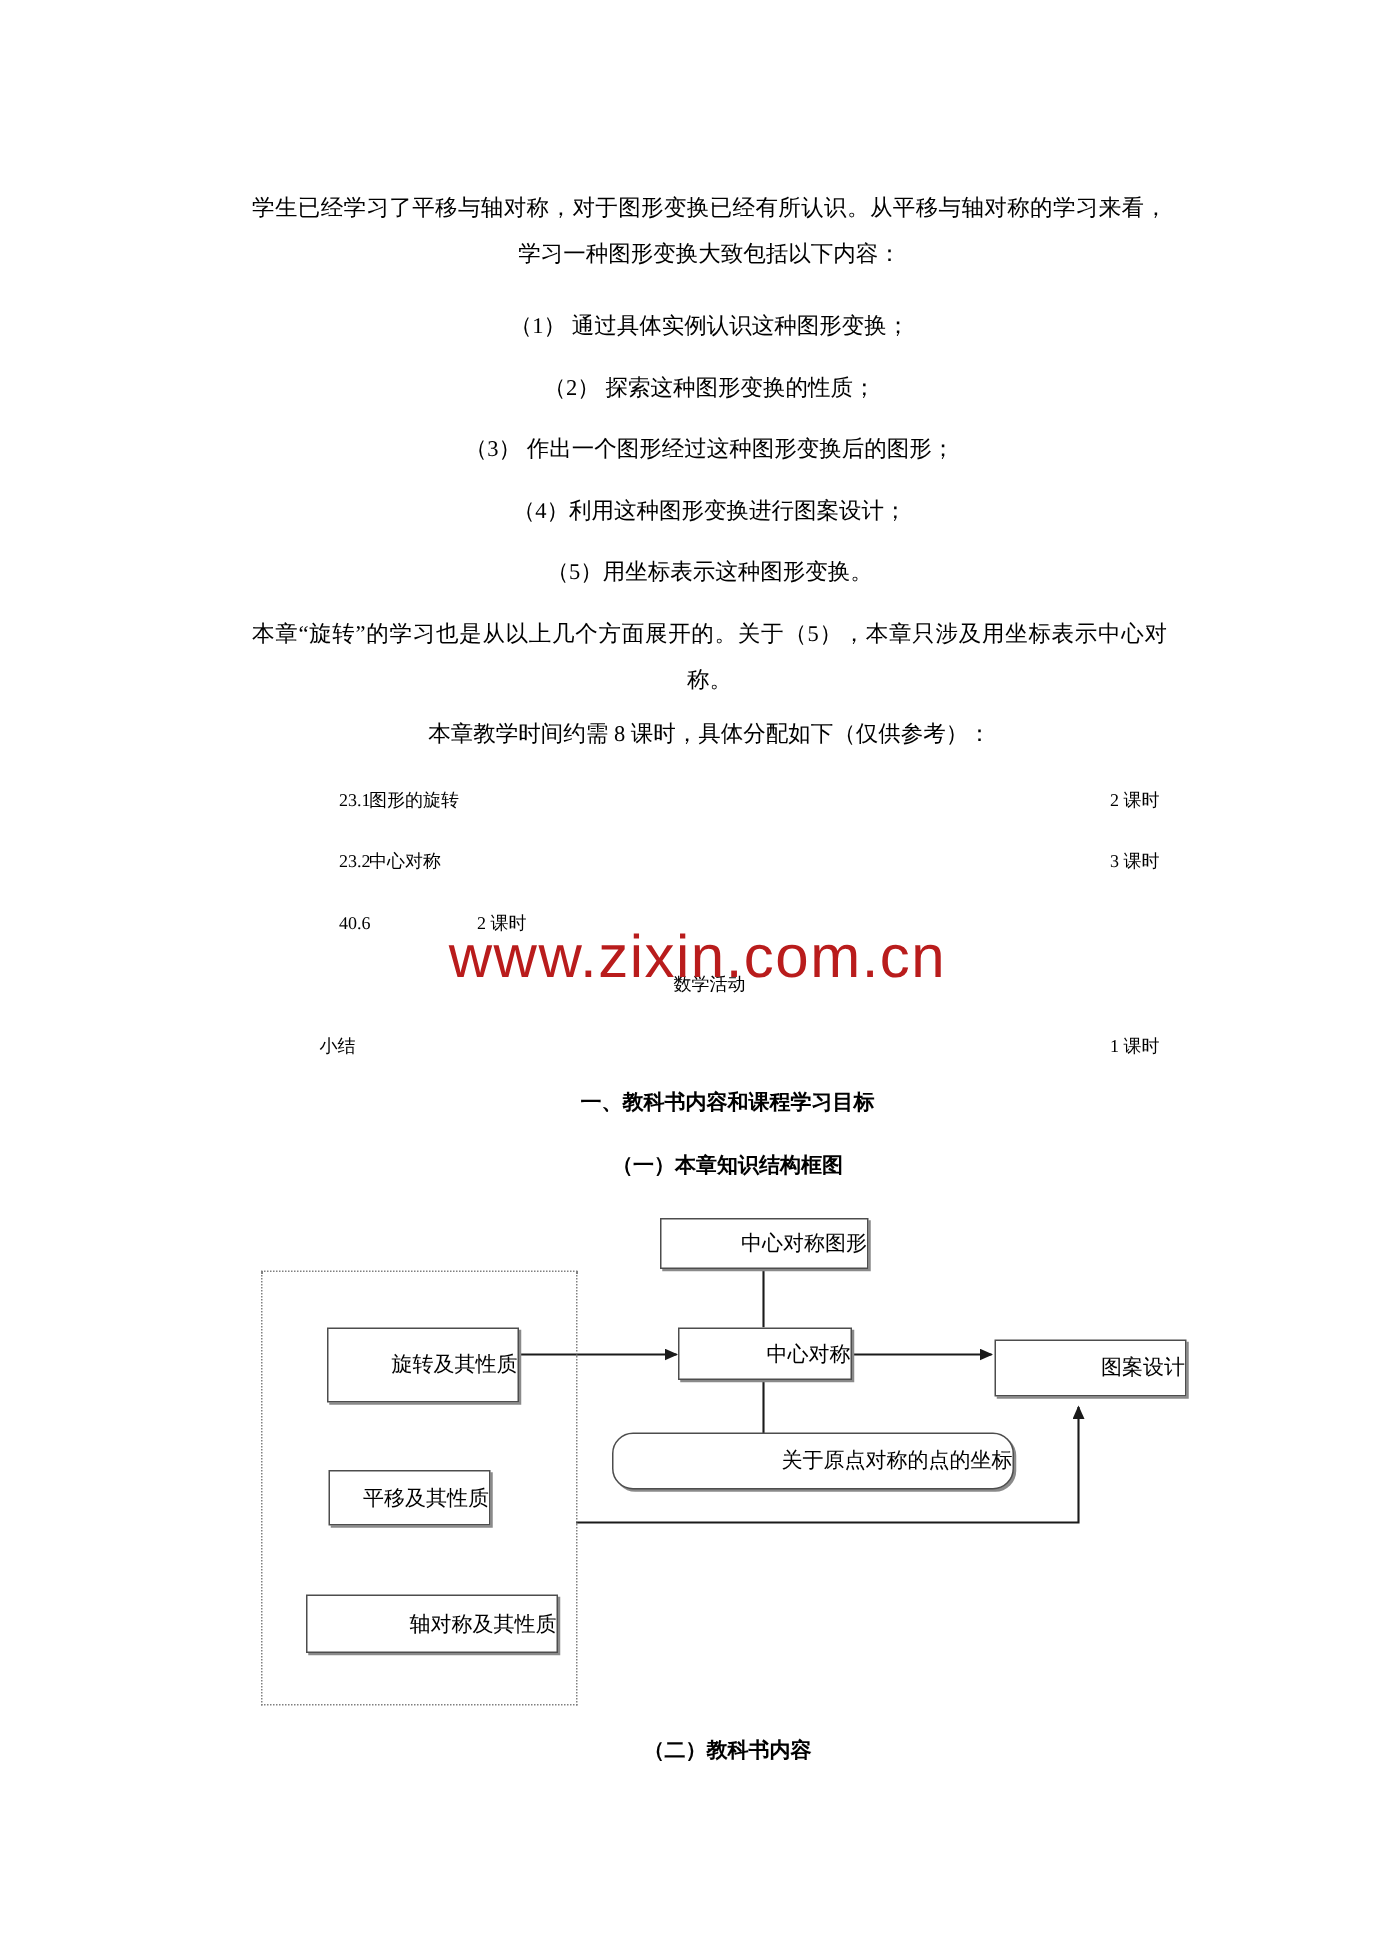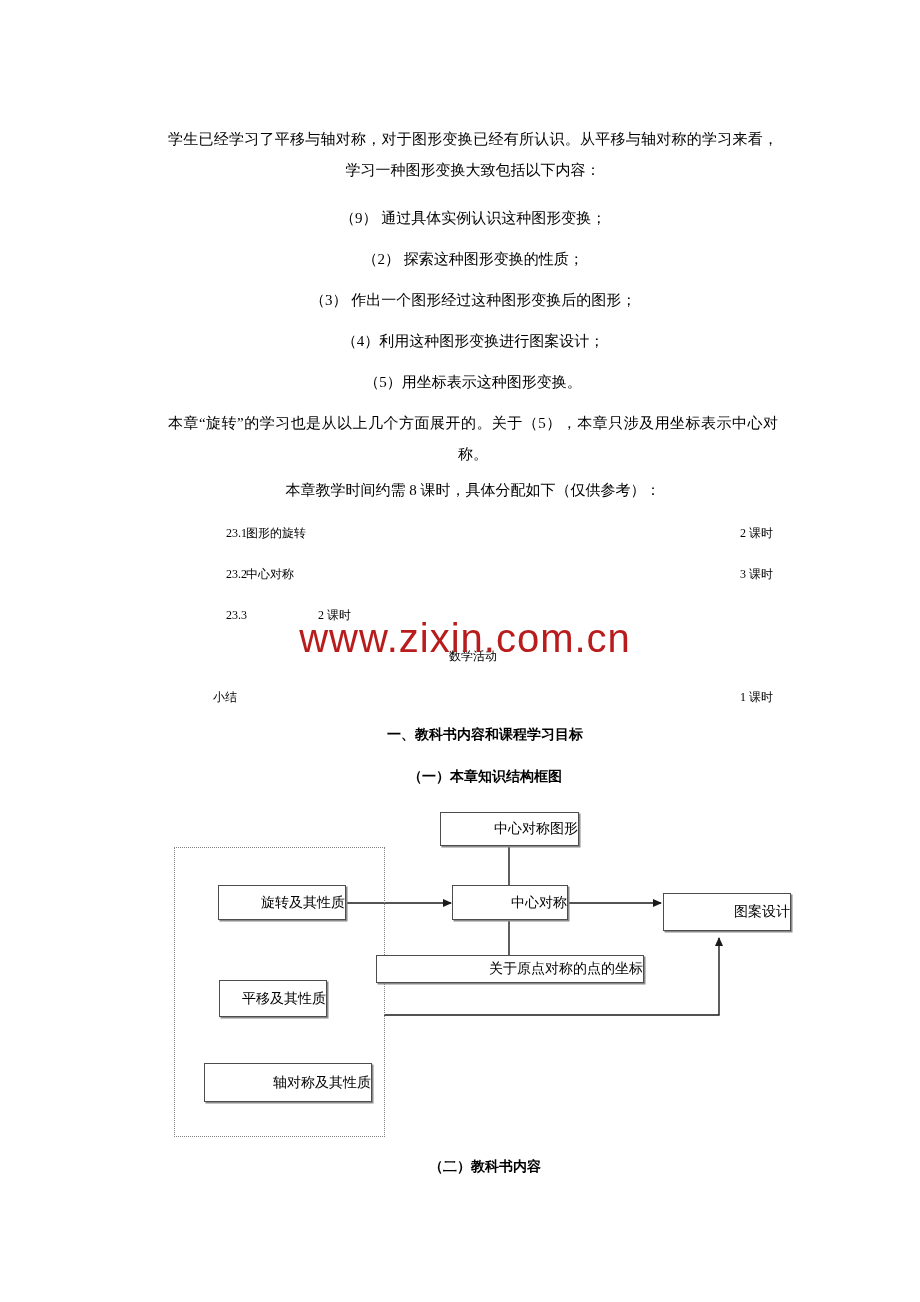--- a/index.html
+++ b/index.html
@@ -130,21 +130,21 @@
 </style>
 </head>
 <body>
 
 <div class="page">
 
   <div class="watermark">www.zixin.com.cn</div>
 
   <div class="body-text justify" style="top:124px;">学生已经学习了平移与轴对称，对于图形变换已经有所认识。从平移与轴对称的学习来看，学习一种图形变换大致包括以下内容：</div>
 
-  <div class="body-text" style="top:203px;">（9）  通过具体实例认识这种图形变换；</div>
+  <div class="body-text" style="top:203px;">（1）  通过具体实例认识这种图形变换；</div>
   <div class="body-text" style="top:244px;">（2）  探索这种图形变换的性质；</div>
   <div class="body-text" style="top:285px;">（3）  作出一个图形经过这种图形变换后的图形；</div>
   <div class="body-text" style="top:326px;">（4）利用这种图形变换进行图案设计；</div>
   <div class="body-text" style="top:367px;">（5）用坐标表示这种图形变换。</div>
 
   <div class="body-text justify" style="top:408px;">本章“旋转”的学习也是从以上几个方面展开的。关于（5），本章只涉及用坐标表示中心对称。</div>
 
   <div class="body-text" style="top:475px;">本章教学时间约需 8 课时，具体分配如下（仅供参考）：</div>
 
   <div class="sched" style="top:518px;">
@@ -158,21 +158,21 @@
   <div class="sched" style="top:559px;">
     <div class="sched-row">
       <span class="sched-num">23.2</span>
       <span class="sched-name">中心对称</span>
       <span class="sched-hours">3 课时</span>
     </div>
   </div>
 
   <div class="sched" style="top:600px;">
     <div class="sched-row">
-      <span class="sched-num">23.3</span>
+      <span class="sched-num">40.6</span>
       <span class="sched-hours">2 课时</span>
     </div>
   </div>
 
   <div class="sched sched-center" style="top:641px;">数学活动</div>
 
   <div class="sched" style="top:682px;">
     <div class="sched-plain">
       <span class="lbl">小结</span>
       <span class="sched-hours">1 课时</span>
@@ -205,33 +205,33 @@
     <div class="dotted-region" style="left:174px; top:847px; width:211px; height:290px;"></div>
 
     <div class="dbox" style="left:440px; top:812px; width:139px; height:34px;">
       <span>中心对称图形</span>
     </div>
 
     <div class="dbox" style="left:452px; top:885px; width:116px; height:35px;">
       <span>中心对称</span>
     </div>
 
-    <div class="dbox" style="left:218px; top:885px; width:128px; height:35px;">
+    <div class="dbox" style="left:218px; top:885px; width:128px; height:50px;">
       <span>旋转及其性质</span>
     </div>
 
     <div class="dbox" style="left:219px; top:980px; width:108px; height:37px;">
       <span>平移及其性质</span>
     </div>
 
     <div class="dbox" style="left:204px; top:1063px; width:168px; height:39px;padding-left:40px;">
       <span>轴对称及其性质</span>
     </div>
 
-    <div class="dbox" style="left:376px; top:955px; width:268px; height:28px;">
+    <div class="dbox" style="left:408px; top:955px; width:268px; height:38px;border-radius:14px;">
       <span>关于原点对称的点的坐标</span>
     </div>
 
     <div class="dbox" style="left:663px; top:893px; width:128px; height:38px;">
       <span>图案设计</span>
     </div>
 
   </div>
 
   <div class="heading" style="top:1158px;">（二）教科书内容</div>

